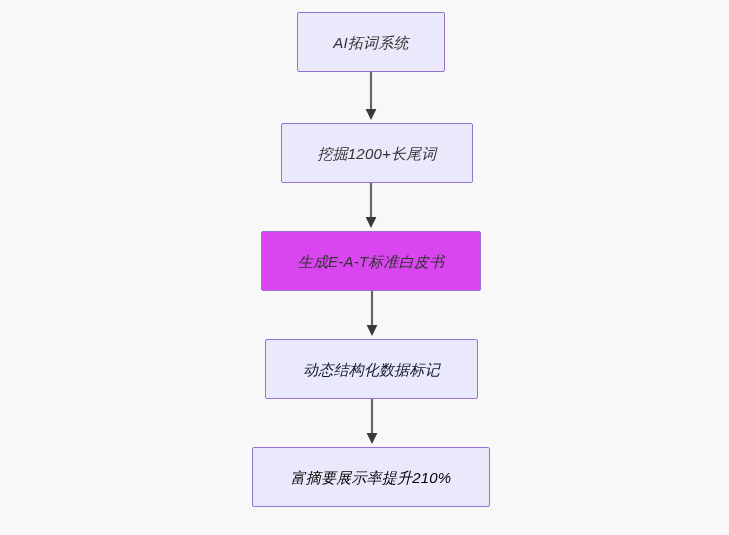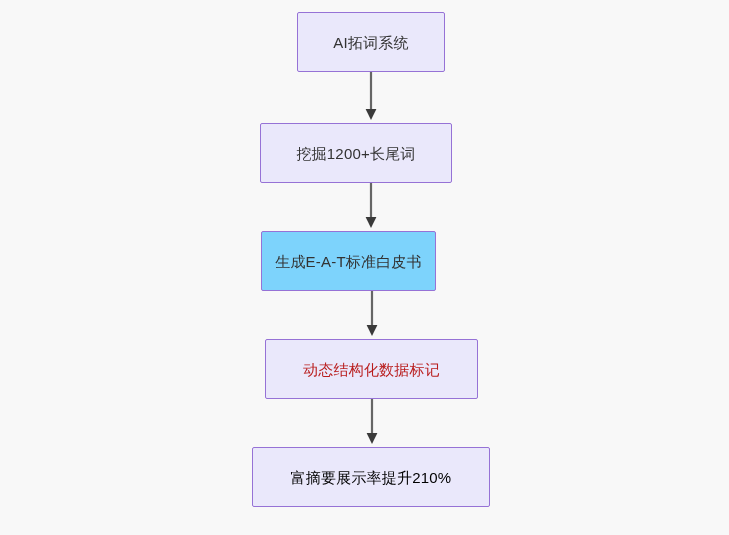--- a/index.html
+++ b/index.html
@@ -26,20 +26,21 @@
     border-radius: 2px;
     display: flex;
     align-items: center;
     justify-content: center;
     color: #333333;
     font-size: 15px;
     letter-spacing: 0.2px;
     line-height: 1;
     white-space: nowrap;
     user-select: none;
+    font-style: italic;
   }
   .node-label {
     display: block;
   }
   .connector {
     position: absolute;
     pointer-events: none;
   }
   .connector svg {
     display: block;
@@ -55,43 +56,43 @@
     <span class="node-label">AI拓词系统</span>
   </div>
 
   <div class="connector" id="e1" style="left: 361px; top: 72px;">
     <svg width="20" height="51" viewBox="0 0 20 51" aria-hidden="true">
       <line x1="10" y1="0" x2="10" y2="40" stroke="#666666" stroke-width="2.2"></line>
       <polygon points="10,48 4.6,37 15.4,37" fill="#3a3a3a"></polygon>
     </svg>
   </div>
 
-  <div class="node" id="n2" style="left: 260px; top: 123px; width: 192px; height: 60px; background: rgb(234, 232, 251); border-color: rgb(150, 114, 214); color: rgb(51, 51, 51);">
+  <div class="node" id="n2" style="left: 281px; top: 123px; width: 192px; height: 60px; background: rgb(234, 232, 251); border-color: rgb(150, 114, 214); color: rgb(51, 51, 51);">
     <span class="node-label">挖掘1200+长尾词</span>
   </div>
 
   <div class="connector" id="e2" style="left: 361px; top: 183px;">
     <svg width="20" height="48" viewBox="0 0 20 48" aria-hidden="true">
       <line x1="10" y1="0" x2="10" y2="37" stroke="#666666" stroke-width="2.2"></line>
       <polygon points="10,45 4.6,34 15.4,34" fill="#3a3a3a"></polygon>
     </svg>
   </div>
 
-  <div class="node" id="n3" style="left: 261px; top: 231px; width: 175px; height: 60px; background: #7dd3fc; border-color: rgb(150, 114, 214); color: rgb(51, 51, 51);">
+  <div class="node" id="n3" style="left: 261px; top: 231px; width: 220px; height: 60px; background: #d946ef; border-color: rgb(150, 114, 214); color: rgb(51, 51, 51);">
     <span class="node-label">生成E-A-T标准白皮书</span>
   </div>
 
   <div class="connector" id="e3" style="left: 361.5px; top: 291px;">
     <svg width="20" height="48" viewBox="0 0 20 48" aria-hidden="true">
       <line x1="10" y1="0" x2="10" y2="37" stroke="#666666" stroke-width="2.2"></line>
       <polygon points="10,45 4.6,34 15.4,34" fill="#3a3a3a"></polygon>
     </svg>
   </div>
 
-  <div class="node" id="n4" style="left: 265px; top: 339px; width: 213px; height: 60px; background: rgb(234, 232, 251); border-color: rgb(150, 114, 214); color: #b91c1c;">
+  <div class="node" id="n4" style="left: 265px; top: 339px; width: 213px; height: 60px; background: rgb(234, 232, 251); border-color: rgb(150, 114, 214); color: #0f172a;">
     <span class="node-label">动态结构化数据标记</span>
   </div>
 
   <div class="connector" id="e4" style="left: 361.5px; top: 399px;">
     <svg width="20" height="48" viewBox="0 0 20 48" aria-hidden="true">
       <line x1="10" y1="0" x2="10" y2="37" stroke="#666666" stroke-width="2.2"></line>
       <polygon points="10,45 4.6,34 15.4,34" fill="#3a3a3a"></polygon>
     </svg>
   </div>
 

